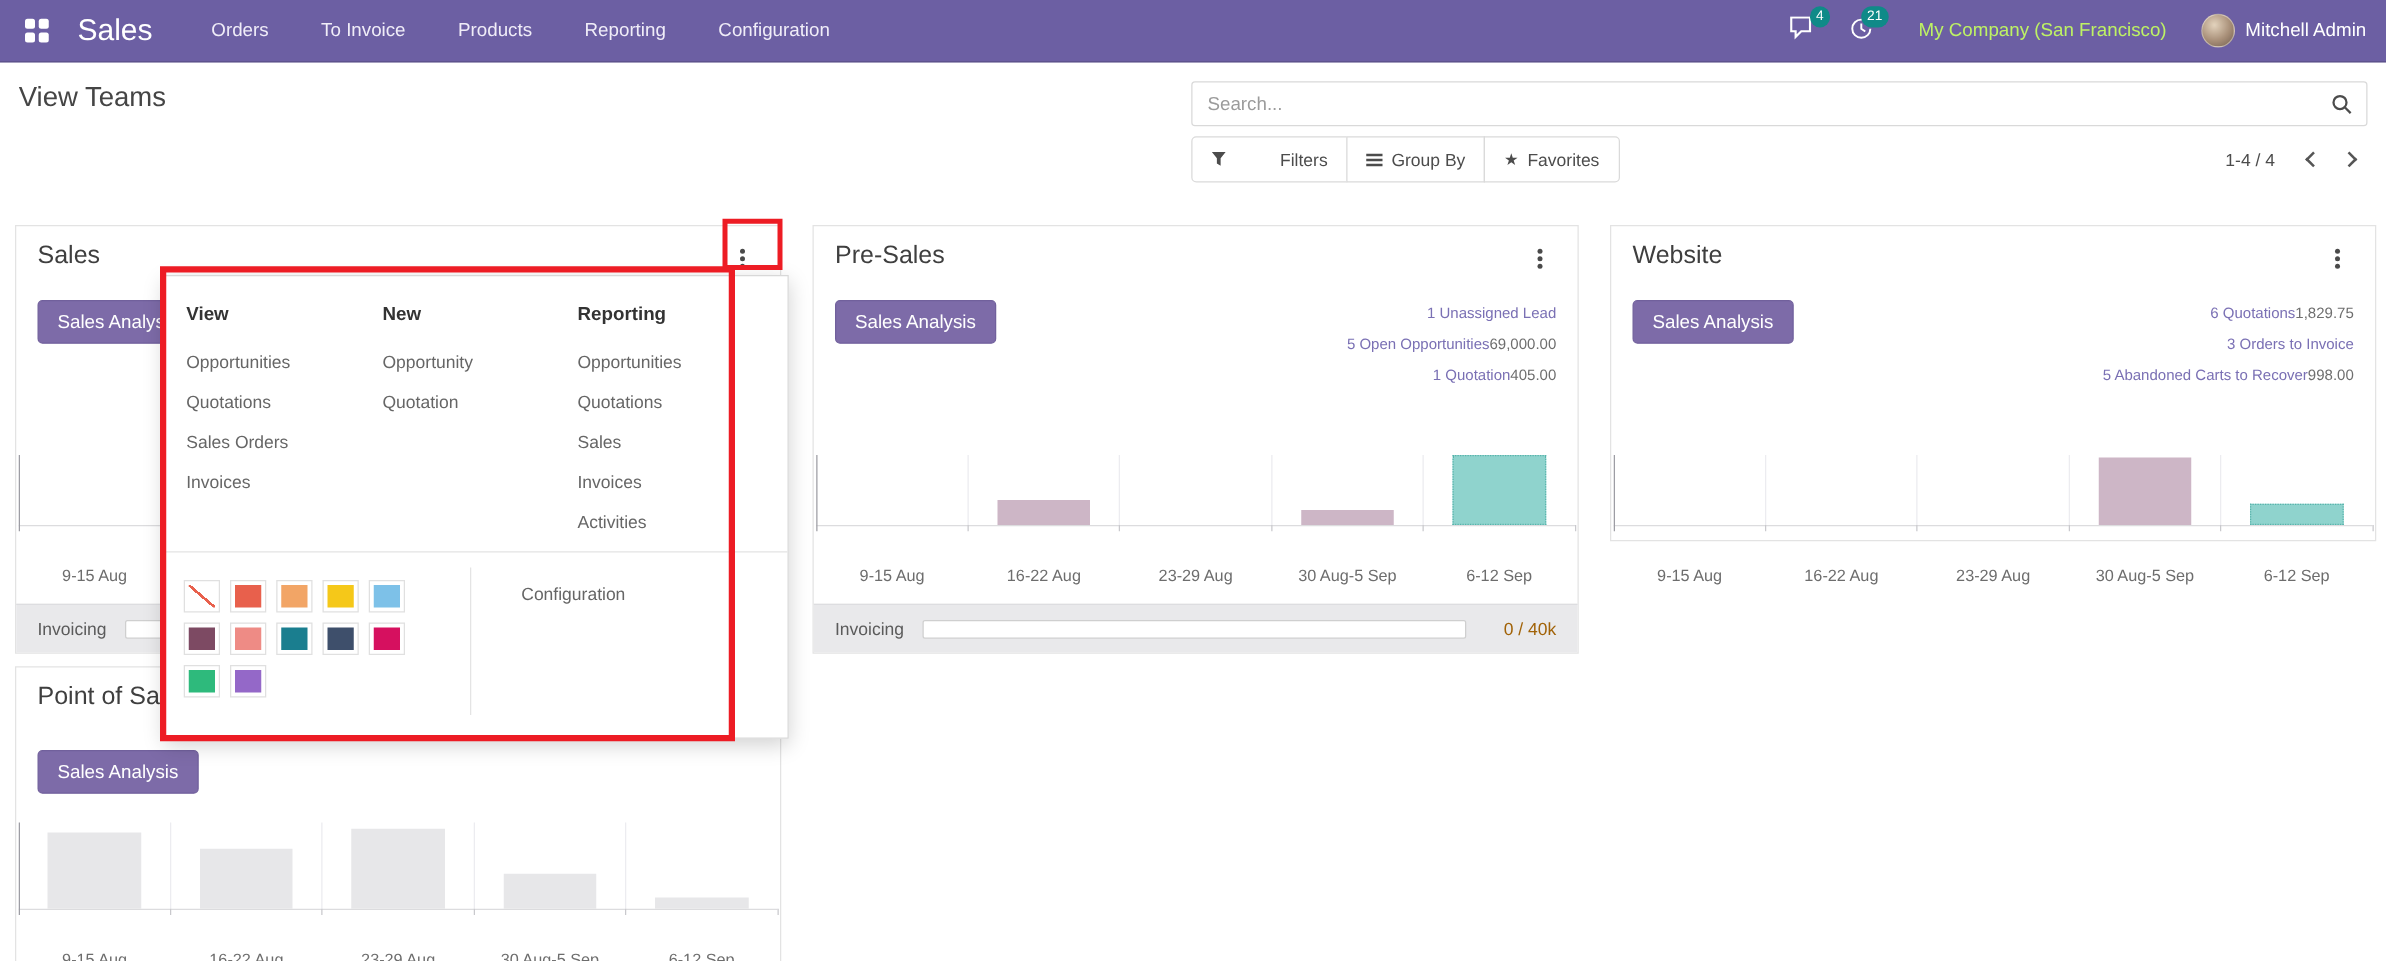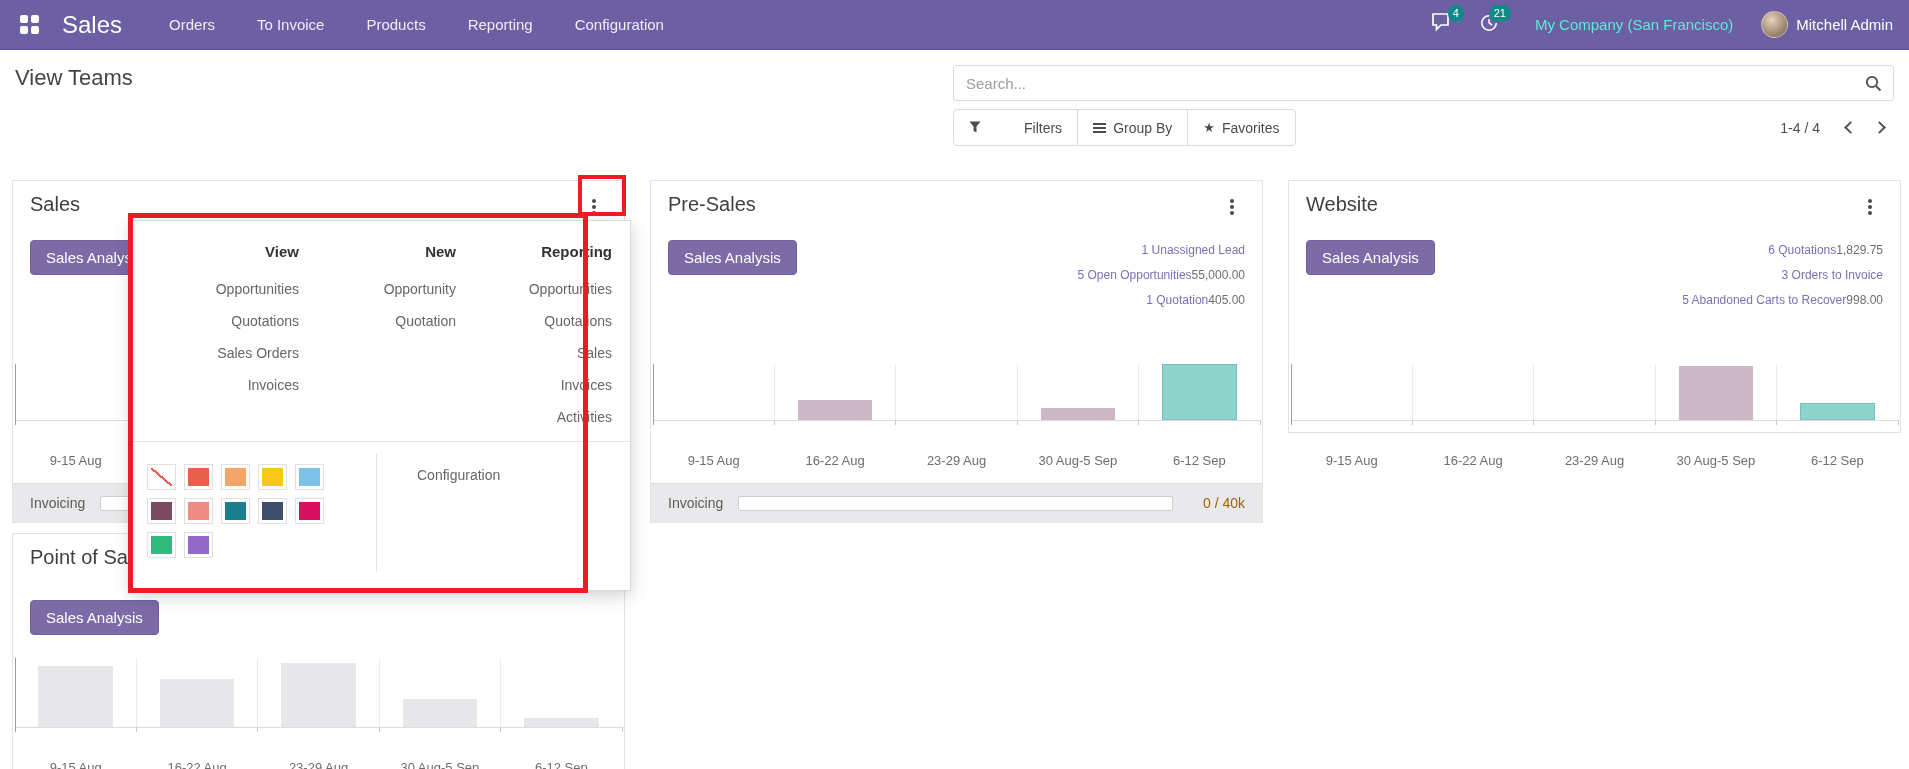--- a/index.html
+++ b/index.html
@@ -16,21 +16,21 @@
   .apps-icon { margin-left:20px; width:20px; height:20px; display:grid;
     grid-template-columns:8px 8px; grid-template-rows:8px 8px; gap:3px; cursor:pointer; }
   .apps-icon span { background:#fff; border-radius:2px; }
   .app-title { font-size:24px; font-weight:500; margin-left:22px; margin-right:26px; cursor:pointer; }
   .nav-menu { display:flex; font-size:15px; }
   .nav-menu-item { padding:0 21px; line-height:50px; cursor:pointer; color:#f0edf8; }
   .nav-right { margin-left:auto; display:flex; align-items:center; margin-right:16px; }
   .nav-icon-btn { position:relative; padding:6px 13px; cursor:pointer; }
   .nav-badge { position:absolute; top:-2px; right:2px; background:#0f8a88; color:#fff;
     font-size:11px; line-height:11px; padding:3px 5px; border-radius:9px; min-width:10px; text-align:center; }
-  .nav-company { font-size:15px; margin:0 28px 0 22px; cursor:pointer; color:#5eead4; }
+  .nav-company { font-size:15px; margin:0 28px 0 22px; cursor:pointer; color:#bef264; }
   .user-menu { display:flex; align-items:center; gap:8px; cursor:pointer; }
   .avatar { width:27px; height:27px; border-radius:50%;
     background:radial-gradient(circle at 38% 32%, #e3d3bd, #a88f78 55%, #6f5c4d 100%);
     border:1px solid rgba(255,255,255,.4); }
   .user-name { font-size:15px; }
 
   
   .control-panel { position:absolute; left:0; top:50px; right:0; height:128px; background:#fff; }
   .page-title { position:absolute; left:15px; top:15px; font-size:22px; color:#454545; }
   .search-wrap { position:absolute; left:953px; top:15px; width:941px; height:36px;
@@ -87,21 +87,21 @@
 
   .card-footer { position:absolute; left:0; right:0; bottom:0; height:39px; background:#e9e9eb;
     border-top:1px solid #dddde0; display:flex; align-items:center; padding:0 17px; font-size:14px; color:#5b5b5b; }
   .progress { height:15px; width:435px; margin-left:15px; background:#fff; border:1px solid #cfcfcf; border-radius:2px; }
   .footer-value { margin-left:auto; color:#a16207; }
   .footer-link { color:#7a70b4; cursor:pointer; }
 
   
   .menu-panel { position:absolute; left:131px; top:220px; width:500px; height:371px; background:#fff;
     border:1px solid #d8d8d8; box-shadow:0 5px 16px rgba(0,0,0,.18); z-index:40; }
-  .menu-col { position:absolute; top:22px;text-align:right; }
+  .menu-col { position:absolute; top:22px; }
   .menu-col-view { left:17px; width:150px; }
   .menu-col-new { left:174px; width:150px; }
   .menu-col-reporting { left:330px; width:150px; }
   .menu-header { font-size:15px; font-weight:bold; color:#333; margin-bottom:13px; }
   .menu-item { font-size:14px; color:#666; height:32px; line-height:32px; cursor:pointer; }
   .menu-divider-h { position:absolute; left:0; right:0; top:220px; height:1px; background:#e4e4e4; }
   .menu-divider-v { position:absolute; left:244px; top:233px; height:118px; width:1px; background:#e4e4e4; }
   .swatches { position:absolute; left:15px; top:243px; width:195px; display:flex; flex-wrap:wrap; gap:8px 8px; }
   .swatch { width:29px; height:26px; border:1px solid #e0e0e0; background:#fff; padding:3px; cursor:pointer; }
   .swatch-fill { width:100%; height:100%; }
@@ -240,21 +240,21 @@
       <i></i>
     </div>
   <div class="btn-primary">Sales Analysis</div>
   <div class="stats">
     <div class="stat-row">
       <span class="stat-link">1 Unassigned Lead</span>
       <span class="stat-value"></span>
     </div>
     <div class="stat-row">
       <span class="stat-link">5 Open Opportunities</span>
-      <span class="stat-value">55,000.00</span>
+      <span class="stat-value">69,000.00</span>
     </div>
     <div class="stat-row">
       <span class="stat-link">1 Quotation</span>
       <span class="stat-value">405.00</span>
     </div>
   </div>
   <div class="chart">
     <div class="chart-cols">
         <div class="chart-col"></div>
         <div class="chart-col">

